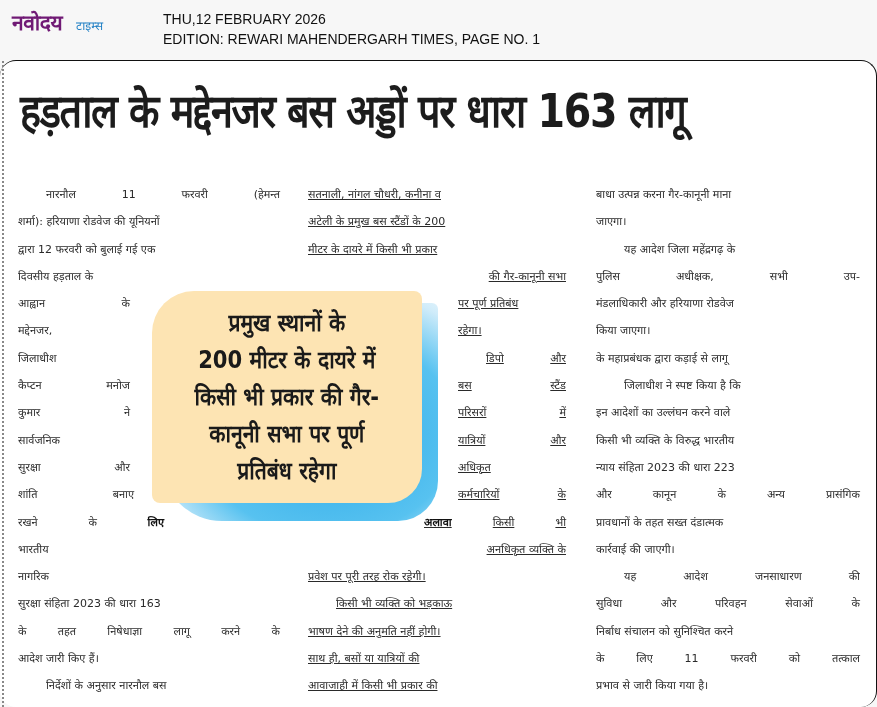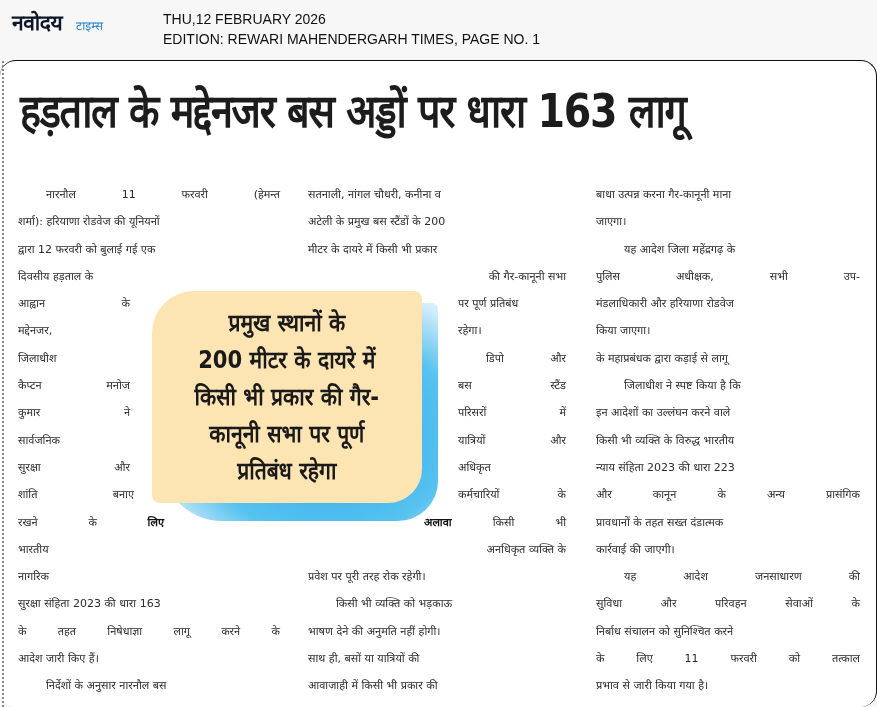--- a/index.html
+++ b/index.html
@@ -1,38 +1,38 @@
 <!DOCTYPE html>
 <html><head>
 <meta charset="utf-8">
 <style>
   * { box-sizing: border-box; margin: 0; padding: 0; }
   html, body { width: 877px; height: 707px; overflow: hidden; background: #f7f7f7; }
   body { font-family: "DejaVu Sans", "Liberation Sans", sans-serif; color: #1a1a1a; position: relative; }
 
   .topbar { position: absolute; left: 0; top: 0; width: 877px; height: 60px; background: #f7f7f7; }
   .logo { position: absolute; left: 12px; top: 8px; display: flex; align-items: baseline; }
-  .logo-main { font-family: "DejaVu Sans", sans-serif; font-weight: bold; font-size: 21px; color: #0f172a; letter-spacing: -0.5px; }
+  .logo-main { font-family: "DejaVu Sans", sans-serif; font-weight: bold; font-size: 21px; color: #701a75; letter-spacing: -0.5px; }
   .logo-sub { font-family: "DejaVu Sans", sans-serif; font-size: 12px; color: #1f7fc4; margin-left: 14px; }
   .edition { position: absolute; left: 163px; top: 9px; font-family: "Liberation Sans", sans-serif; font-size: 14px; line-height: 20px; color: #111; }
 
   .page { position: absolute; left: 0; top: 60px; width: 877px; height: 647px; background: #ffffff;
           border-top: 1px solid #111; border-right: 1px solid #111; border-radius: 16px; }
   .dotted-edge { position: absolute; left: 2px; top: 0; width: 2px; height: 647px;
           background: repeating-linear-gradient(to bottom, #888 0 2px, transparent 2px 4px); }
 
   .headline { position: absolute; left: 20px; top: 22px; width: 840px; font-family: "DejaVu Sans", sans-serif;
           font-weight: bold; font-size: 46px; line-height: 56px; color: #1c1c1c; letter-spacing: -1.5px;
           transform: scaleX(0.86); transform-origin: left top; white-space: nowrap; }
 
   .col { position: absolute; font-family: "DejaVu Sans", sans-serif; font-size: 11px; line-height: 27.3px; color: #2a2a2a; }
   .indent { text-indent: 28px; }
 
   .col1 { left: 18px; top: 120px; width: 262px; }
-  .col2 { left: 308px; top: 120px; width: 258px; }
+  .col2 { left: 308px; top: 120px; width: 258px; text-decoration: underline; }
   .col3 { left: 596px; top: 120px; width: 264px; }
 
   .line { display: block; white-space: nowrap; }
   .jl { display: flex; justify-content: space-between; white-space: nowrap; }
   .right { text-align: right; display: block; white-space: nowrap; }
   .b { font-weight: bold; color: #111; }
 
   .pull-wrap { position: absolute; left: 152px; top: 230px; width: 286px; height: 230px; }
   .pull-shadow { position: absolute; left: 10px; top: 12px; width: 276px; height: 218px; border-radius: 30px 6px 40px 60px;
           background: radial-gradient(ellipse at 60% 60%, #2aa8e8 0%, #57c2f0 55%, rgba(120,200,240,0.35) 80%, rgba(255,255,255,0) 100%); }

